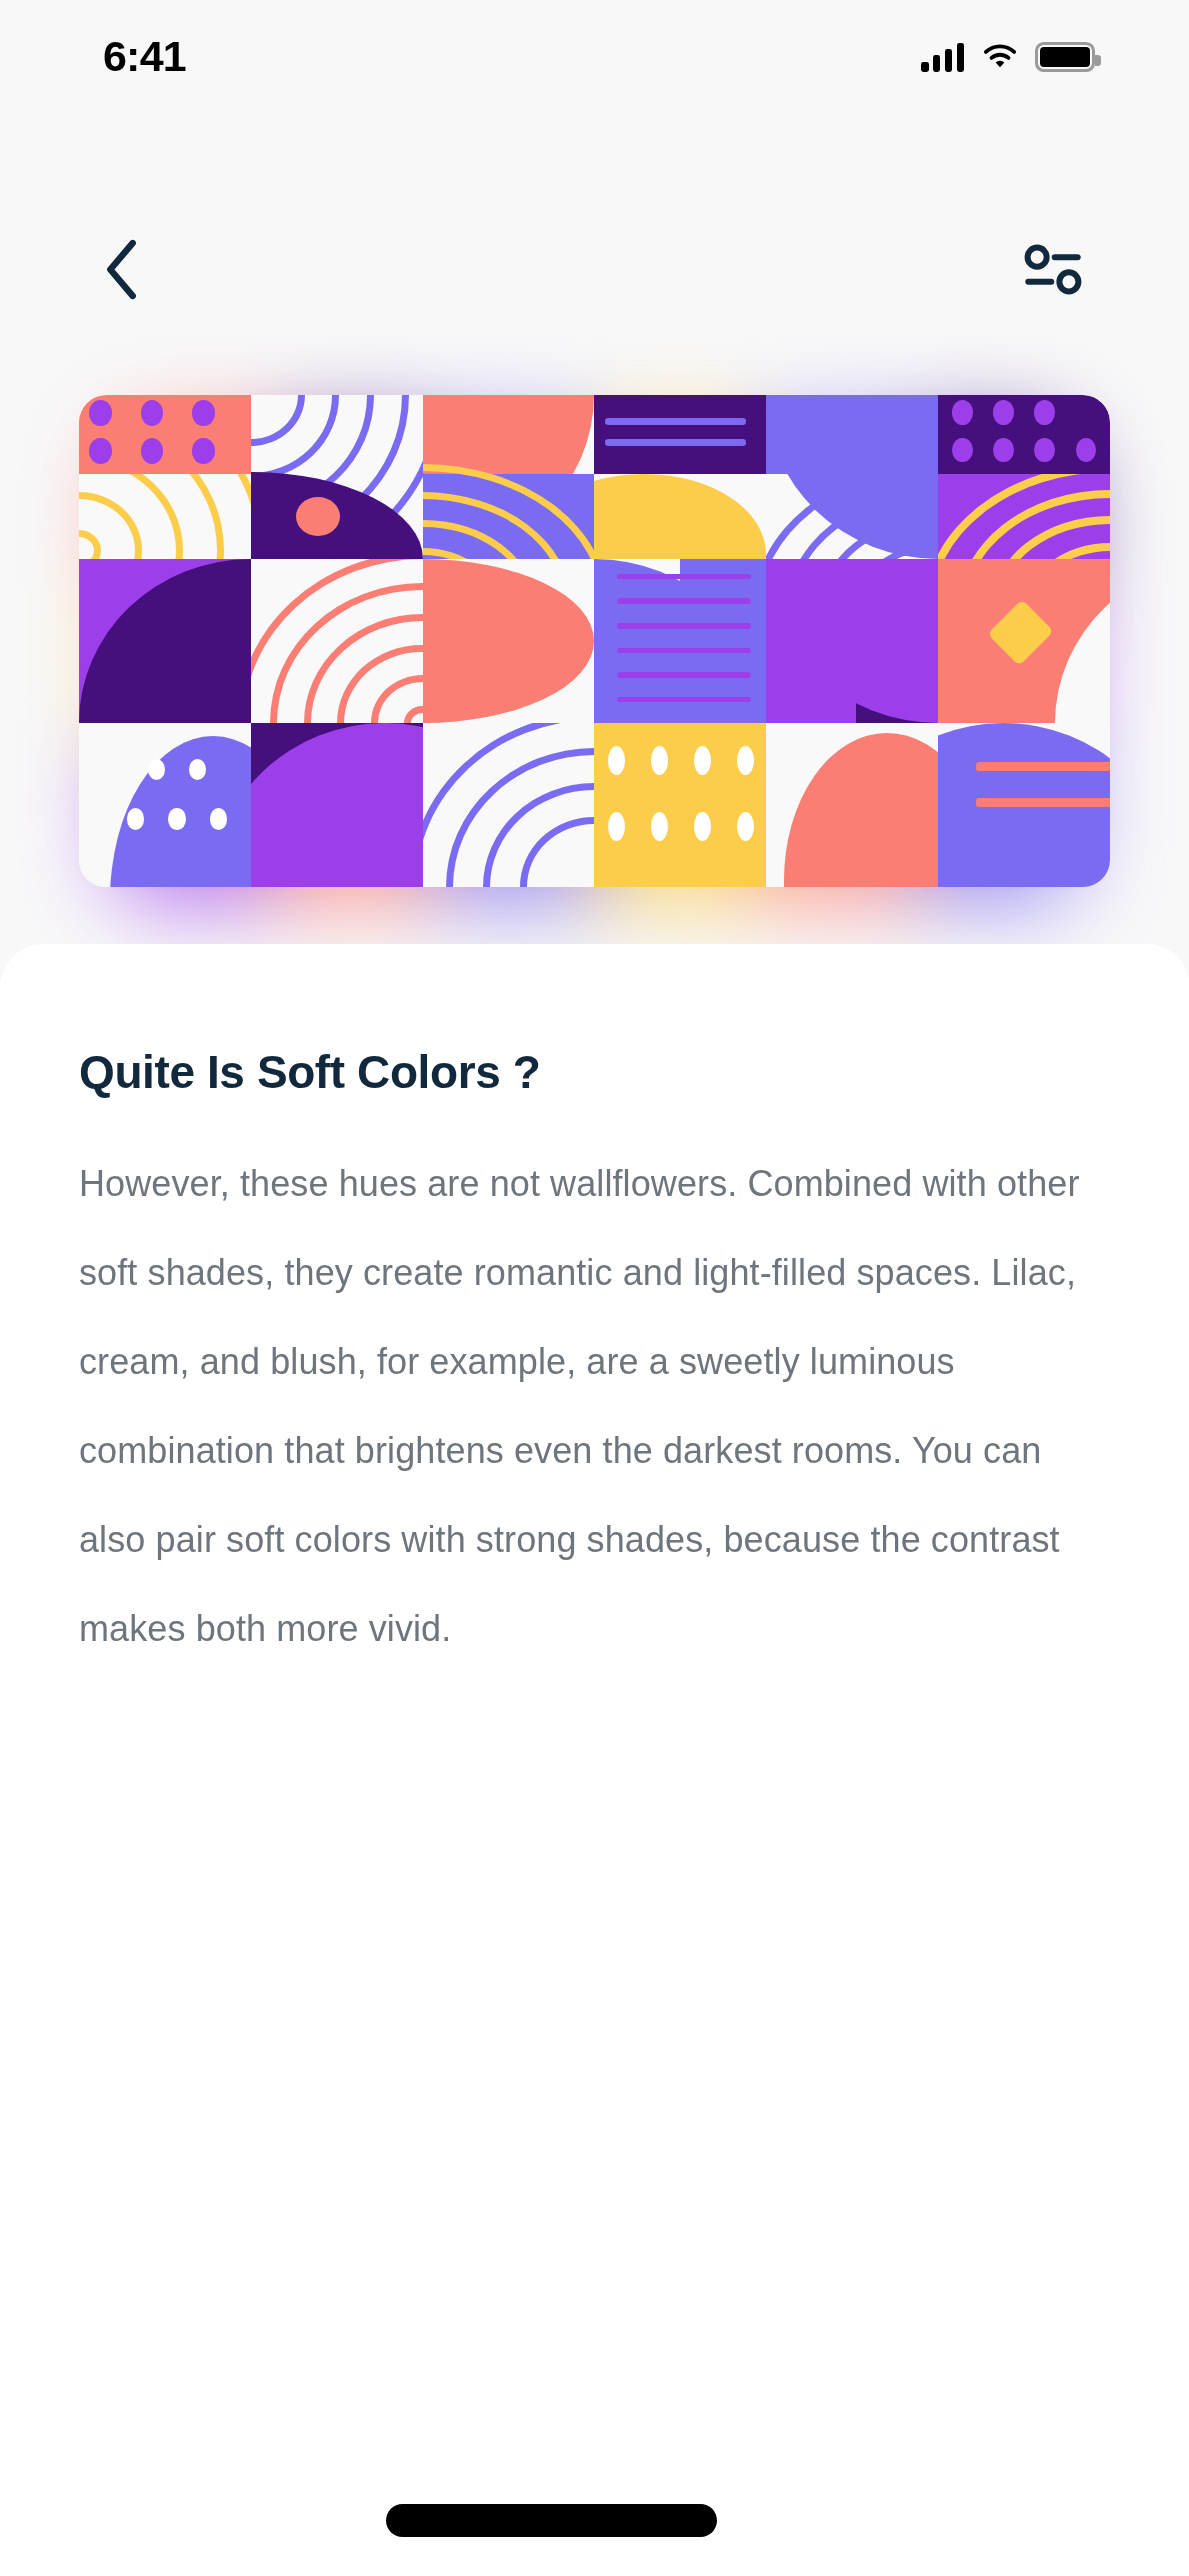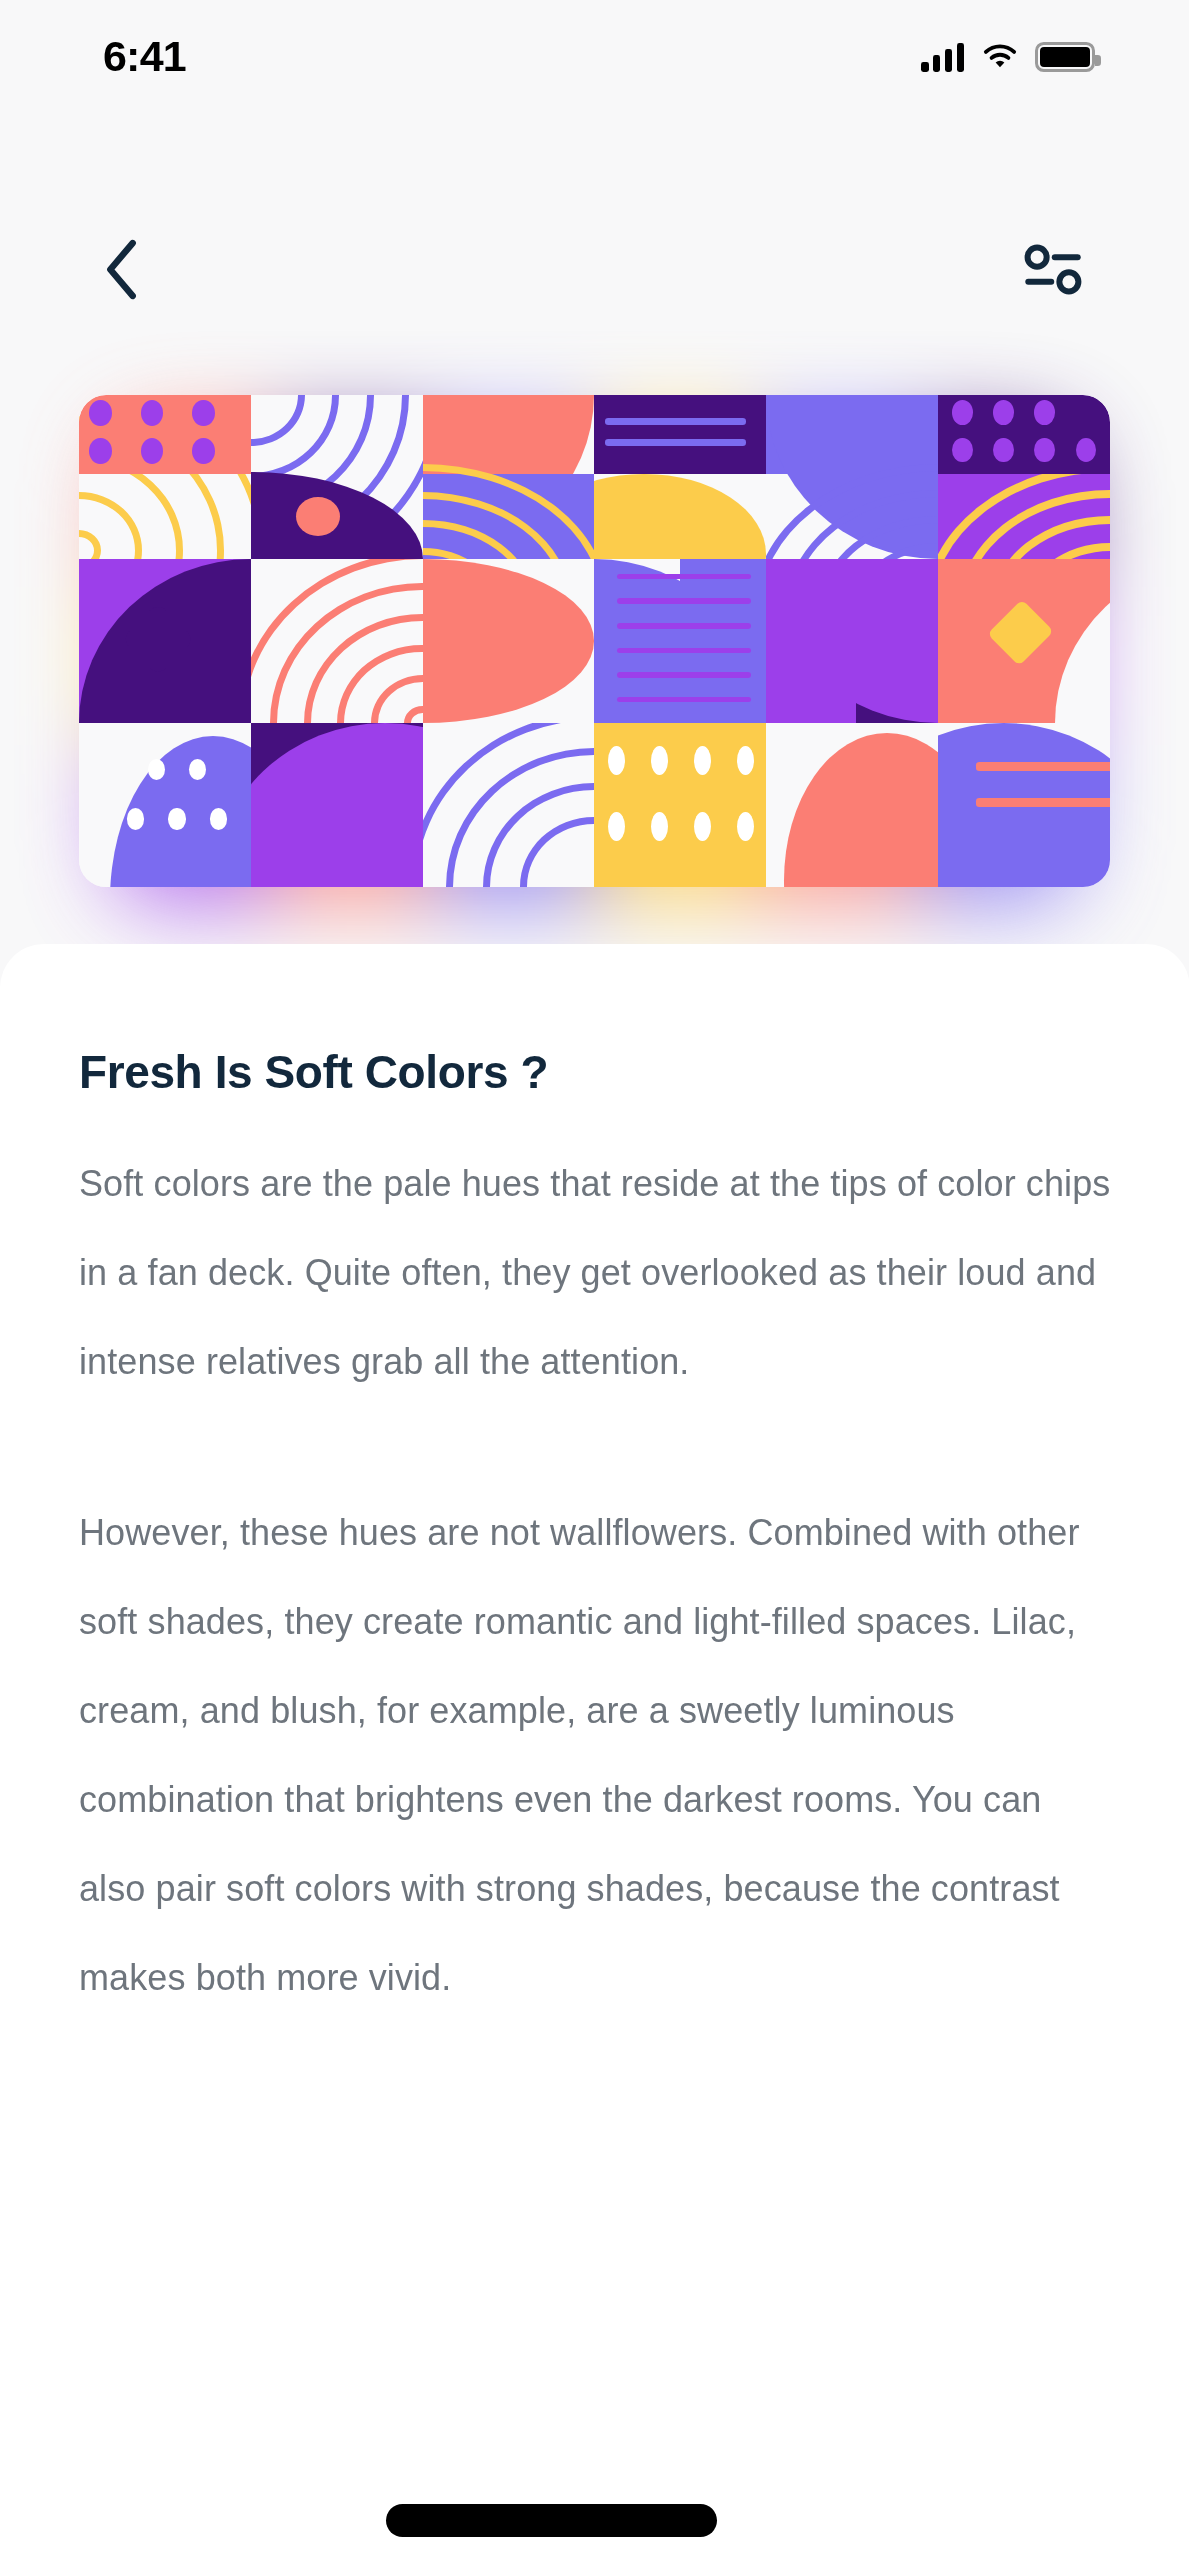--- a/index.html
+++ b/index.html
@@ -419,22 +419,21 @@
         <div class="bars">
           <span style="left:22%;top:24%;width:82%;height:5%;background:#FB7E74"></span>
           <span style="left:22%;top:46%;width:82%;height:5%;background:#FB7E74"></span>
         </div>
       </div>
 
     </div>
   </div>
 
   <div class="card">
-    <h1 class="card-title">Fresh Is Soft Colors ?</h1>
-
-    <p class="body-p">Soft colors are the pale hues that reside at the tips of color chips in a fan deck. Quite often, they get overlooked as their loud and intense relatives grab all the attention.</p>
+    <h1 class="card-title">Quite Is Soft Colors ?</h1>
+
     <p class="body-p">However, these hues are not wallflowers. Combined with other soft shades, they create romantic and light-filled spaces. Lilac, cream, and blush, for example, are a sweetly luminous combination that brightens even the darkest rooms. You can also pair soft colors with strong shades, because the contrast makes both more vivid.</p>
   </div>
 
   <div class="redaction" style="left:386px; top:2504px; width:331px; height:33px;"></div>
 
 </div>
 
 
 </body></html>

